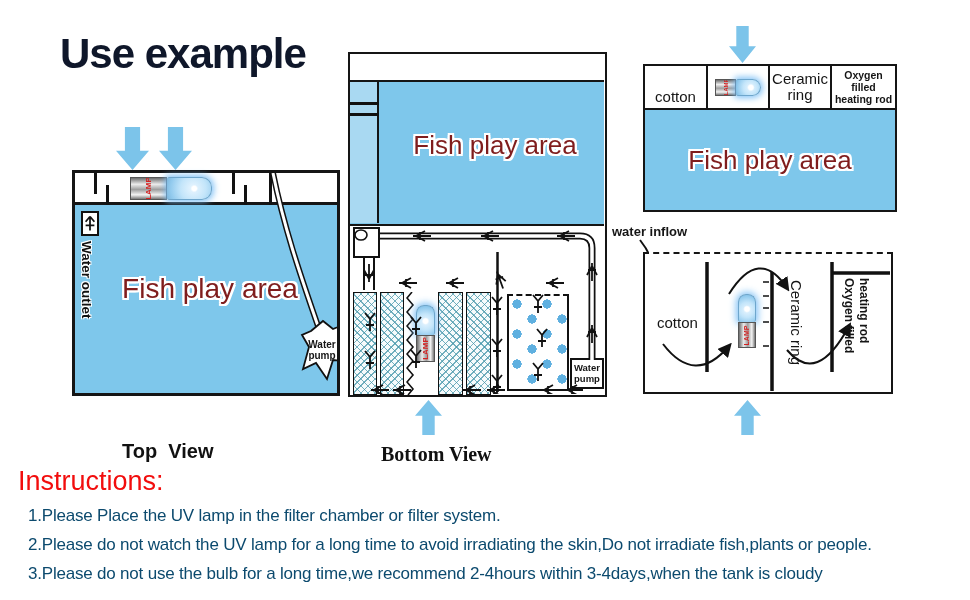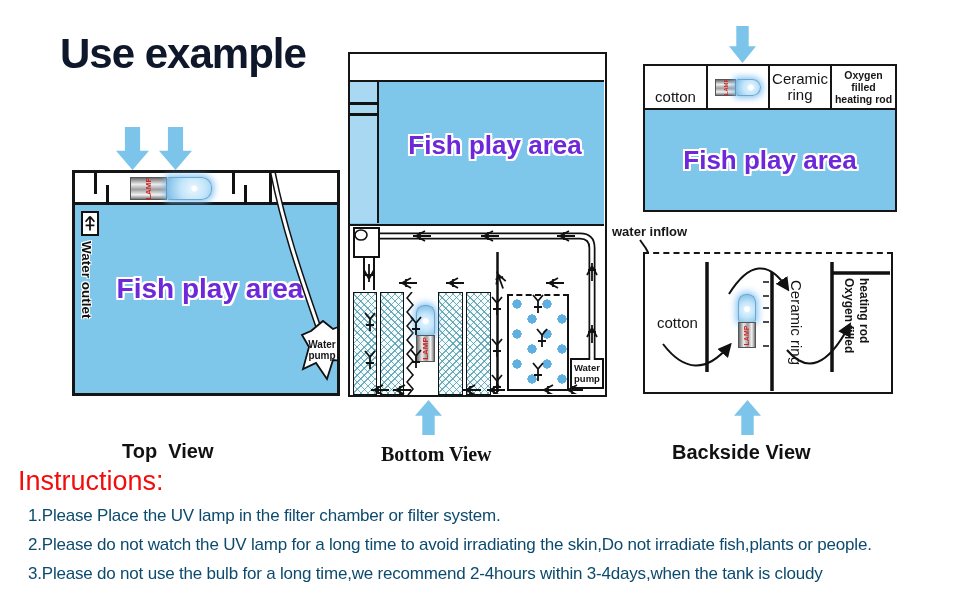--- a/index.html
+++ b/index.html
@@ -3,21 +3,21 @@
 <meta charset="utf-8">
 <style>
   html,body{margin:0;padding:0;background:#fff;}
   .canvas{position:relative;width:970px;height:600px;background:#fff;overflow:hidden;
           font-family:"Liberation Sans", sans-serif;color:#151515;}
   .abs{position:absolute;box-sizing:border-box;}
 
   
   .main-title{font-size:42px;font-weight:bold;letter-spacing:-1px;color:#0f172a;}
   .cap{font-size:20px;font-weight:bold;color:#111;white-space:pre;}
-  .fish-label{font-weight:bold;color:#6d28d9;text-align:center;
+  .fish-label{font-weight:normal;color:#7f1d1d;text-align:center;
     text-shadow:-2px -2px 0 #fff,2px -2px 0 #fff,-2px 2px 0 #fff,2px 2px 0 #fff,
                 0 -2px 0 #fff,0 2px 0 #fff,-2px 0 0 #fff,2px 0 0 #fff;}
   .vtext{writing-mode:vertical-rl;}
   .vtext-lr{writing-mode:vertical-lr;}
   .outline-w{text-shadow:-1px -1px 0 #fff,1px -1px 0 #fff,-1px 1px 0 #fff,1px 1px 0 #fff;}
   .red-heading{font-size:27px;color:#f20d0d;}
   .instr{font-size:17px;color:#0c4a6e;letter-spacing:-0.2px;white-space:nowrap;}
 
   
   .arrow-down{background:#7cc4ea;clip-path:polygon(27% 0,73% 0,73% 55%,100% 55%,50% 100%,0 55%,27% 55%);}
@@ -218,20 +218,19 @@
     <div class="abs lamp-v" style="left:93px;top:40px;width:18px;height:54px;">
       <div class="glass"></div>
       <div class="metal">
           <span class="lamp-brand" style="font-size:7px;">LAMP</span>
         </div>
     </div>
     <div class="abs vtext" style="left:143px;top:26px;height:102px;font-size:15px;">Ceramic ring</div>
     <div class="abs vtext-lr" style="left:196px;top:24px;height:104px;width:34px;font-size:12px;font-weight:bold;line-height:15px;">Oxygen filled heating rod</div>
   </div>
   <div class="abs arrow-up" style="left:734px;top:400px;width:27px;height:35px;"></div>
-  <div class="abs cap" style="left:672px;top:441px;">Backside View</div>
 
   <div class="abs red-heading" style="left:18px;top:466px;text-align:center;">Instructions:</div>
   <div class="abs instr" style="left:28px;top:506px;">1.Please Place the UV lamp in the filter chamber or filter system.</div>
   <div class="abs instr" style="left:28px;top:535px;">2.Please do not watch the UV lamp for a long time to avoid irradiating the skin,Do not irradiate fish,plants or people.</div>
   <div class="abs instr" style="left:28px;top:564px;">3.Please do not use the bulb for a long time,we recommend 2-4hours within 3-4days,when the tank is cloudy</div>
 
 </div>
 
 </body></html>

